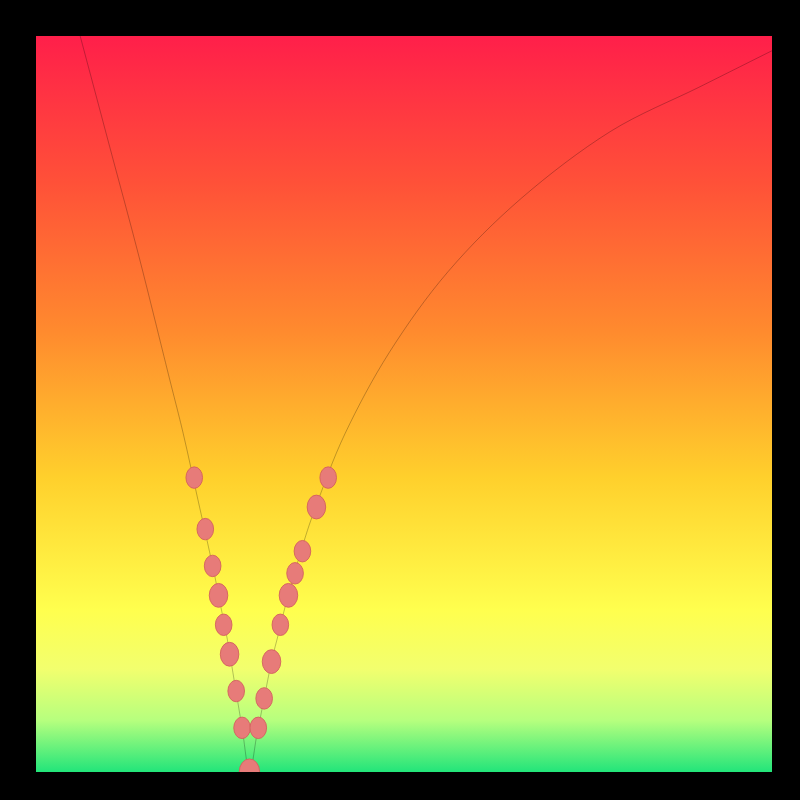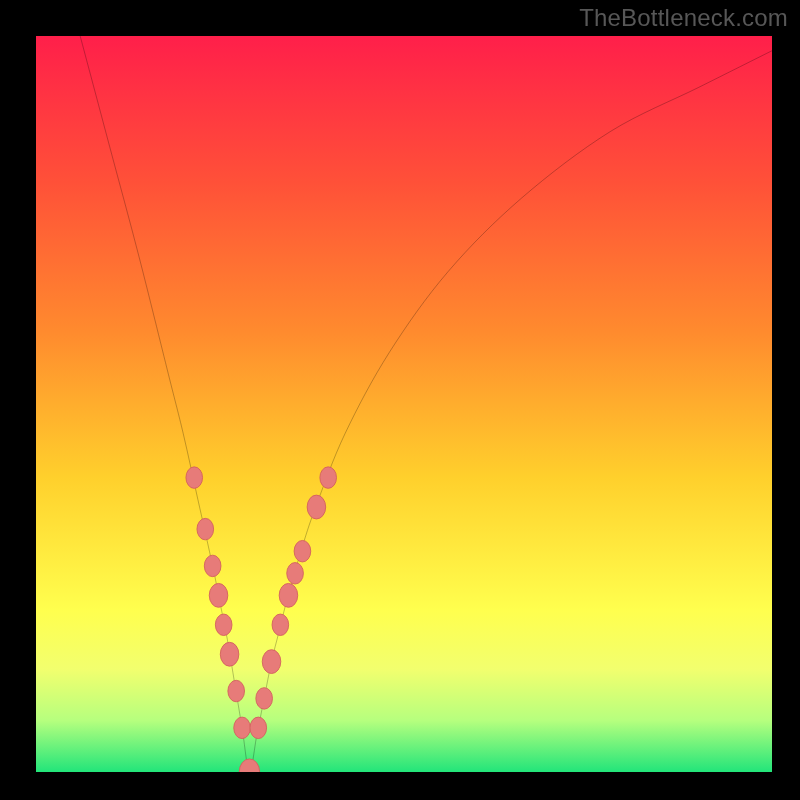--- a/index.html
+++ b/index.html
@@ -50,21 +50,20 @@
     inset: 0;
     width: 100%;
     height: 100%;
   }
 </style>
 </head>
 <body>
 
 <div class="frame">
 
-  <div class="watermark">TheBottleneck.com</div>
 
   <div class="plot-area">
     <svg class="curve" viewBox="0 0 100 100" preserveAspectRatio="none">
       <path id="curve-path" fill="none" stroke="#000" stroke-width="0.25" vector-effect="non-scaling-stroke" d="M 6 0 C 6.67 2.50, 8.67 10.00, 10.00 15.00 C 11.33 20.00, 12.67 24.83, 14.00 30.00 C 15.33 35.17, 17.00 42.00, 18.00 46.00 C 19.00 50.00, 19.33 51.17, 20.00 54.00 C 20.67 56.83, 21.33 60.00, 22.00 63.00 C 22.67 66.00, 23.50 69.67, 24.00 72.00 C 24.50 74.33, 24.67 75.33, 25.00 77.00 C 25.33 78.67, 25.67 80.17, 26.00 82.00 C 26.33 83.83, 26.67 86.00, 27.00 88.00 C 27.33 90.00, 27.67 92.00, 28.00 94.00 C 28.33 96.00, 28.67 99.83, 29.00 100.00 C 29.33 100.17, 29.67 96.67, 30.00 95.00 C 30.33 93.33, 30.67 91.67, 31.00 90.00 C 31.33 88.33, 31.67 86.50, 32.00 85.00 C 32.33 83.50, 32.67 82.33, 33.00 81.00 C 33.33 79.67, 33.50 78.83, 34.00 77.00 C 34.50 75.17, 35.33 72.17, 36.00 70.00 C 36.67 67.83, 37.00 66.67, 38.00 64.00 C 39.00 61.33, 40.33 57.50, 42.00 54.00 C 43.67 50.50, 45.67 46.67, 48.00 43.00 C 50.33 39.33, 53.00 35.50, 56.00 32.00 C 59.00 28.50, 62.33 25.17, 66.00 22.00 C 69.67 18.83, 74.00 15.50, 78.00 13.00 C 82.00 10.50, 86.33 8.83, 90.00 7.00 C 93.67 5.17, 98.33 2.83, 100.00 2.00"></path>
       <g id="markers-group">
           <ellipse cx="21.50" cy="60.00" rx="1.13" ry="1.46" fill="#e77b79" stroke="#d35f5d" stroke-width="0.12"></ellipse>
           <ellipse cx="23.00" cy="67.00" rx="1.13" ry="1.46" fill="#e77b79" stroke="#d35f5d" stroke-width="0.12"></ellipse>
           <ellipse cx="24.00" cy="72.00" rx="1.13" ry="1.46" fill="#e77b79" stroke="#d35f5d" stroke-width="0.12"></ellipse>
           <ellipse cx="24.80" cy="76.00" rx="1.26" ry="1.62" fill="#e77b79" stroke="#d35f5d" stroke-width="0.12"></ellipse>
           <ellipse cx="25.50" cy="80.00" rx="1.13" ry="1.46" fill="#e77b79" stroke="#d35f5d" stroke-width="0.12"></ellipse>

